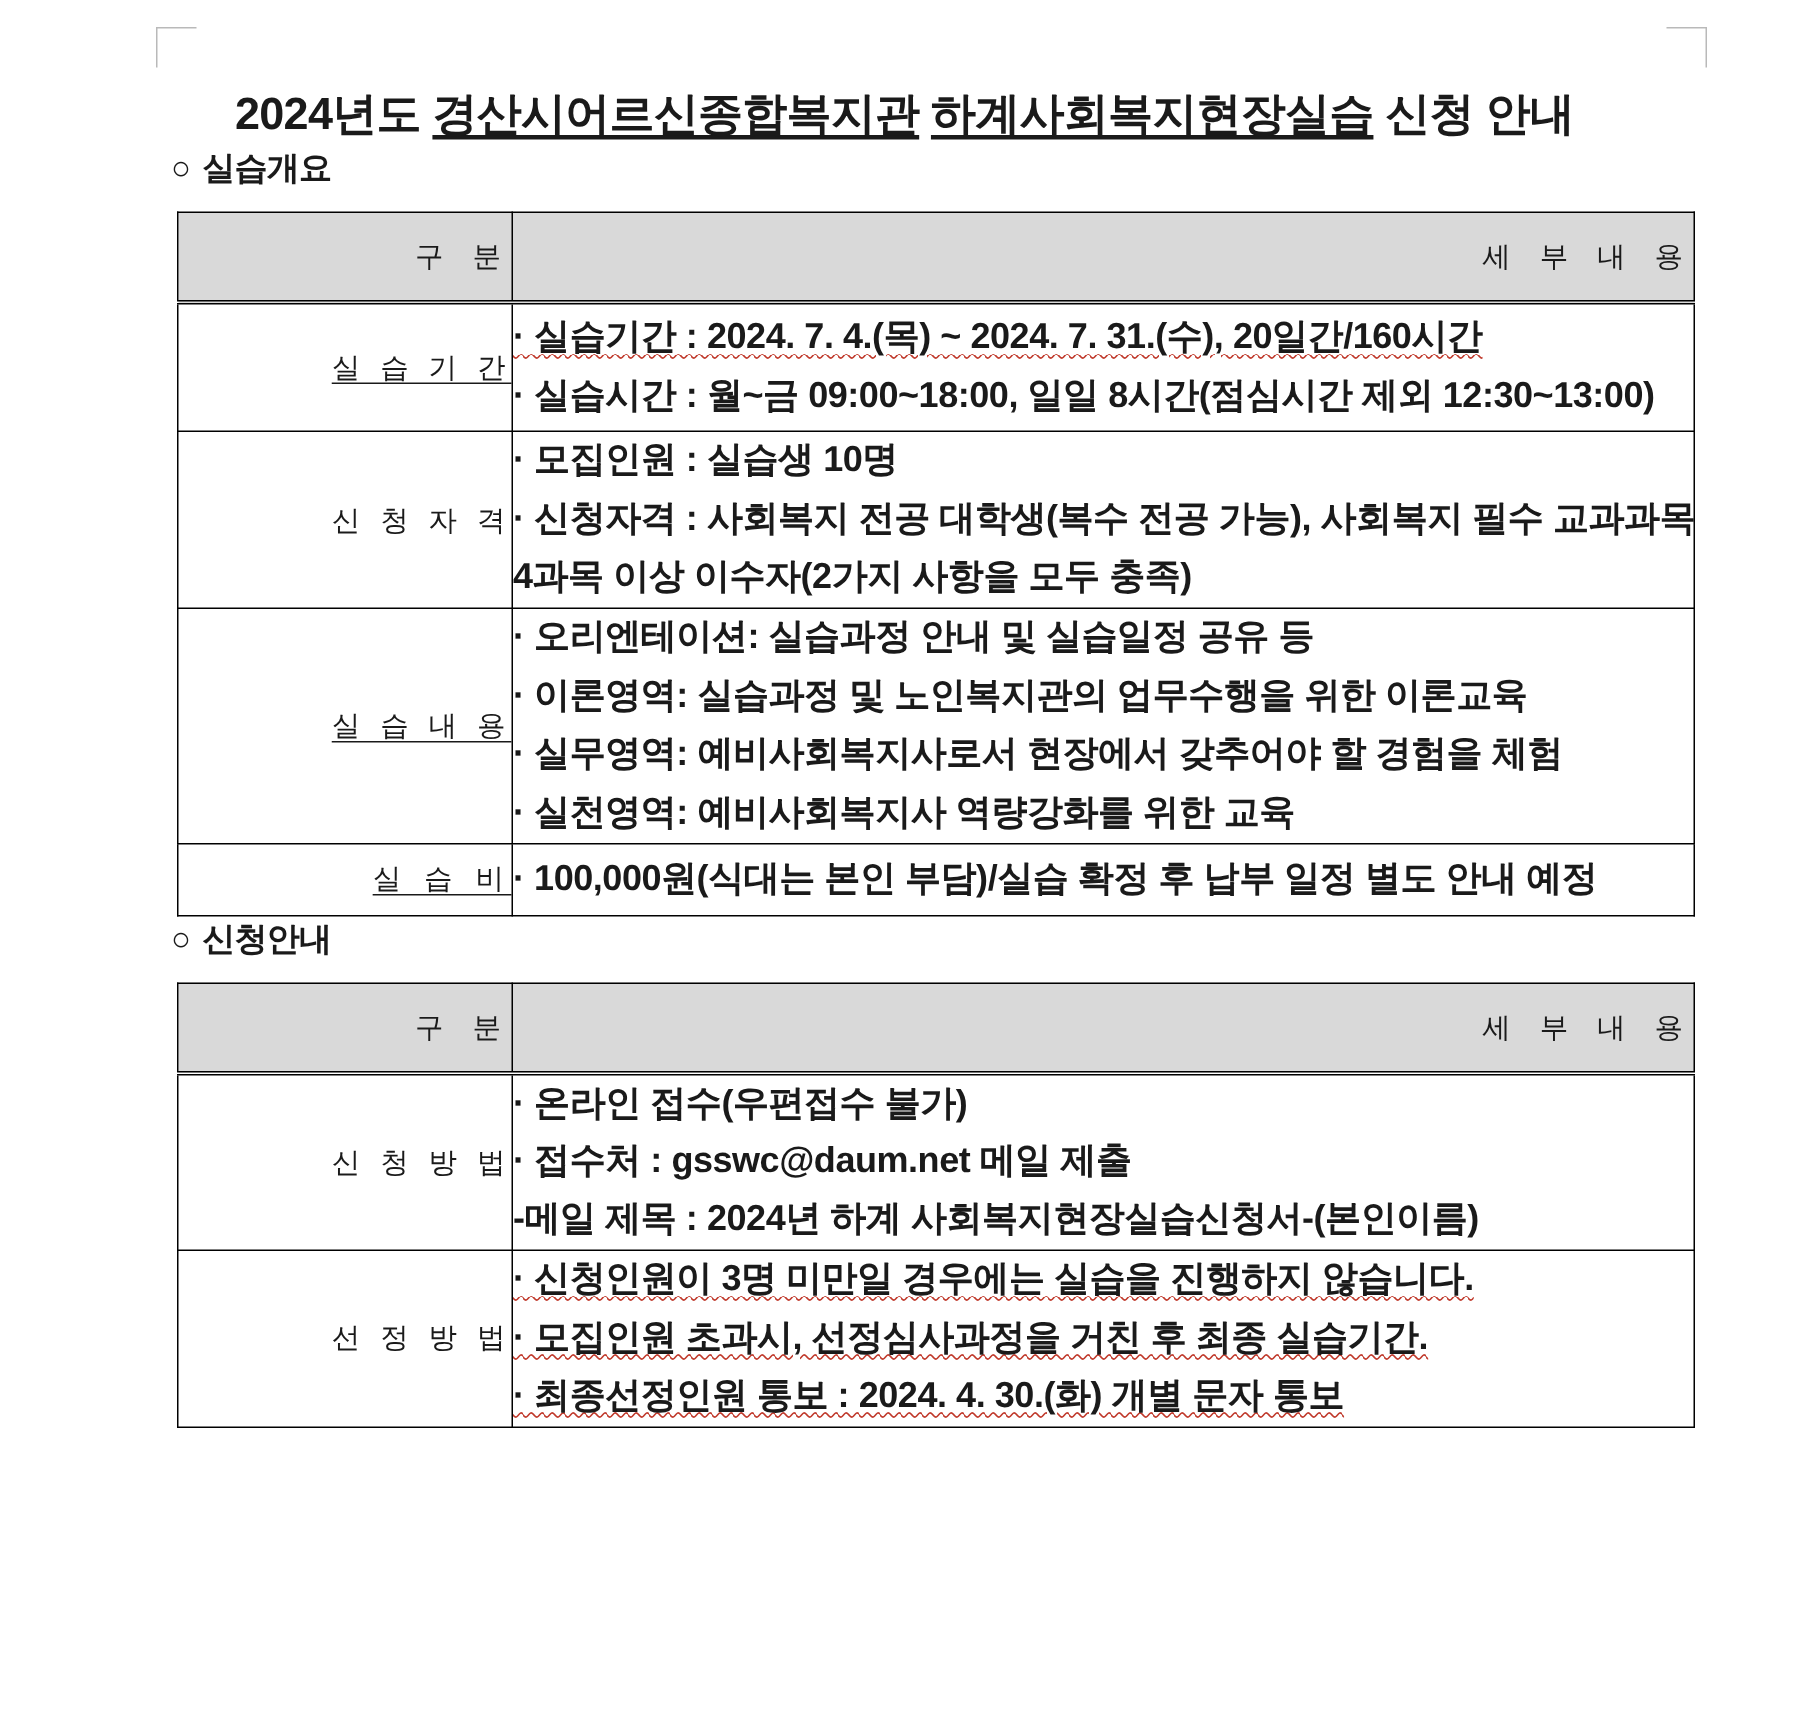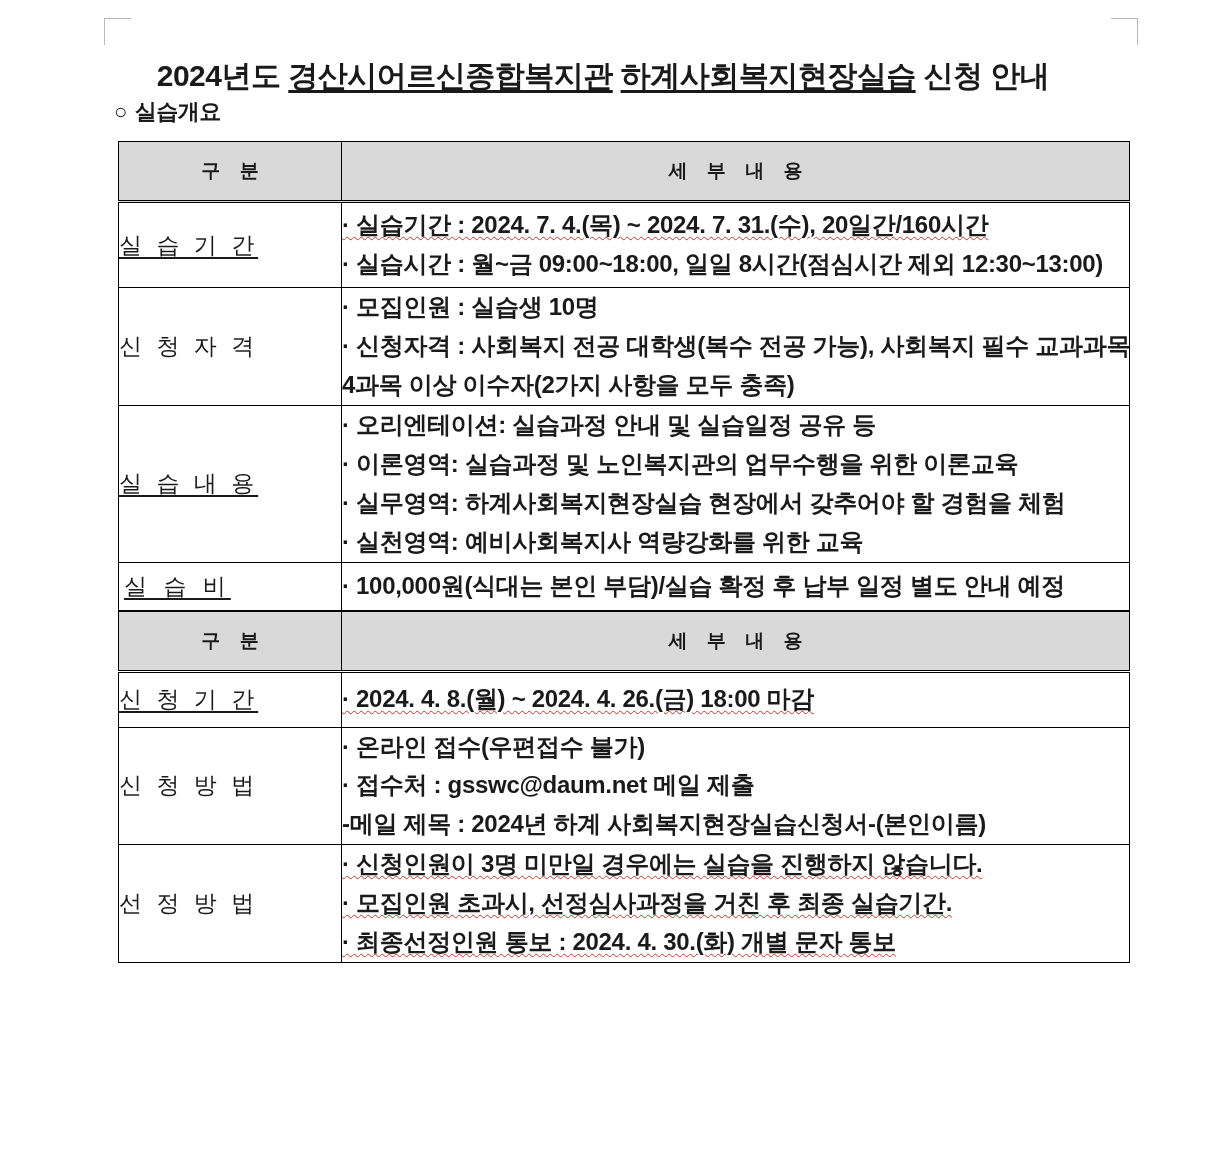--- a/index.html
+++ b/index.html
@@ -73,36 +73,36 @@
   }
   table.tbl th, table.tbl td {
     border: 1px solid #000;
     vertical-align: middle;
     padding: 0;
   }
   table.tbl thead th {
     background: #d9d9d9;
     height: 58px;
     font-size: 19px;
-    font-weight: 700;
-    text-align: center;
+    font-weight: 400;
+    text-align: right;
     border-bottom: 3px double #000;
   }
   .spread {
     letter-spacing: 7px;
     padding-left: 7px;
   }
   .spread-s {
     letter-spacing: 5px;
     padding-left: 5px;
   }
   .col-label {
     width: 222px;
-    text-align: left;
-    font-size: 23px;
+    text-align: right;
+    font-size: 19px;
     letter-spacing: 4px;
     padding-left: 4px;
   }
   .col-label.ul > span {
     text-decoration: underline;
     text-underline-offset: 4px;
   }
   td.cell-body {
     padding: 12px 10px 12px 14px;
     font-size: 24px;
@@ -167,50 +167,47 @@
             <span class="li"><span>· 모집인원 : 실습생 10명</span></span>
             <span class="li"><span>· 신청자격 : 사회복지 전공 대학생(복수 전공 가능), 사회복지 필수 교과과목</span></span>
             <span class="li"><span>   4과목 이상 이수자(2가지 사항을 모두 충족)</span></span>
           </td>
         </tr>
         <tr class="r3">
           <td class="col-label ul"><span>실 습 내 용</span></td>
           <td class="cell-body">
             <span class="li"><span>· 오리엔테이션: 실습과정 안내 및 실습일정 공유 등</span></span>
             <span class="li"><span>· 이론영역: 실습과정 및 노인복지관의 업무수행을 위한 이론교육</span></span>
-            <span class="li"><span>· 실무영역: 하계사회복지현장실습 현장에서 갖추어야 할 경험을 체험</span></span>
+            <span class="li"><span>· 실무영역: 예비사회복지사로서 현장에서 갖추어야 할 경험을 체험</span></span>
             <span class="li"><span>· 실천영역: 예비사회복지사 역량강화를 위한 교육</span></span>
           </td>
         </tr>
         <tr class="r4">
           <td class="col-label ul"><span class="spread-s">실 습 비</span></td>
           <td class="cell-body">
             <span class="li"><span>· 100,000원(식대는 본인 부담)/실습 확정 후 납부 일정 별도 안내 예정</span></span>
           </td>
         </tr>
       </tbody>
     </table>
   </div>
 
   <div class="section">
+    <div class="section-head">
+      <span class="circle">○</span><span>신청안내</span>
+    </div>
 
     <table class="tbl">
       <thead>
         <tr>
           <th class="col-label"><span class="spread">구 분</span></th>
           <th><span class="spread">세 부 내 용</span></th>
         </tr>
       </thead>
       <tbody>
-        <tr class="b1">
-          <td class="col-label ul"><span>신 청 기 간</span></td>
-          <td class="cell-body">
-            <span class="li"><span class="ul-red">· 2024. 4. 8.(월) ~ 2024. 4. 26.(금) 18:00 마감</span></span>
-          </td>
-        </tr>
         <tr class="b2">
           <td class="col-label"><span>신 청 방 법</span></td>
           <td class="cell-body">
             <span class="li"><span>· 온라인 접수(우편접수 불가)</span></span>
             <span class="li"><span>· 접수처 : gsswc@daum.net 메일 제출</span></span>
             <span class="li"><span> -메일 제목 : 2024년 하계 사회복지현장실습신청서-(본인이름)</span></span>
           </td>
         </tr>
         <tr class="b3">
           <td class="col-label"><span>선 정 방 법</span></td>

